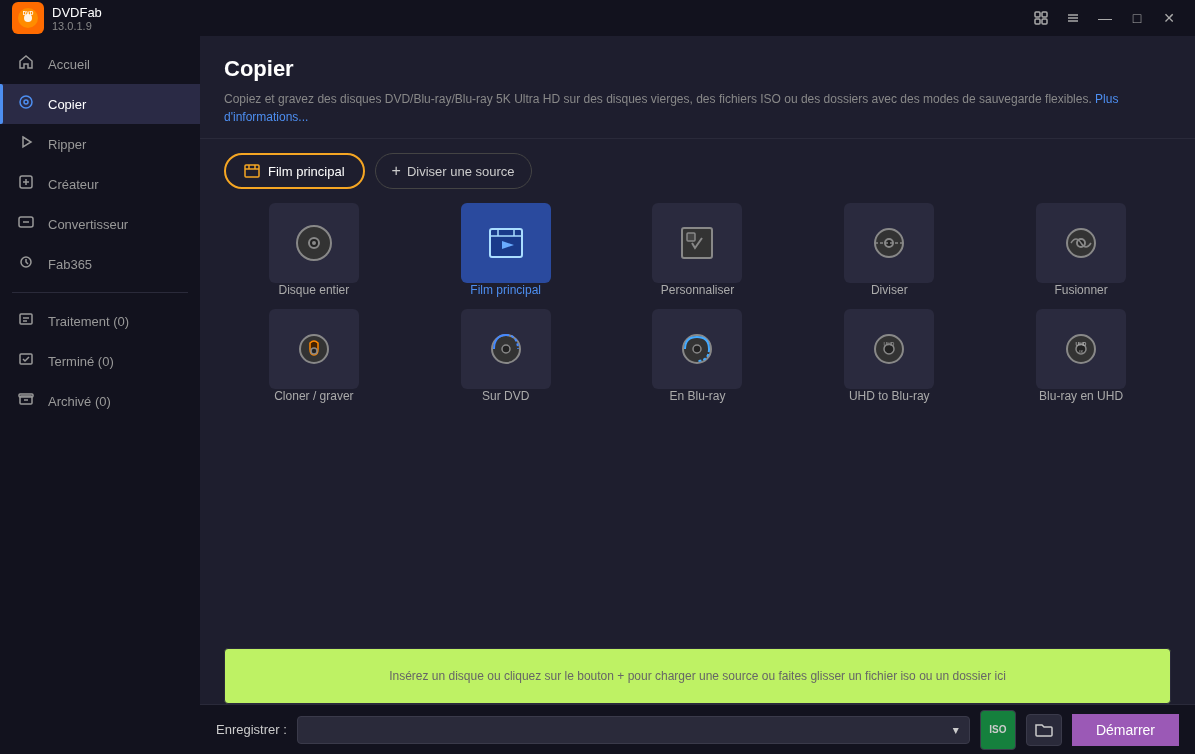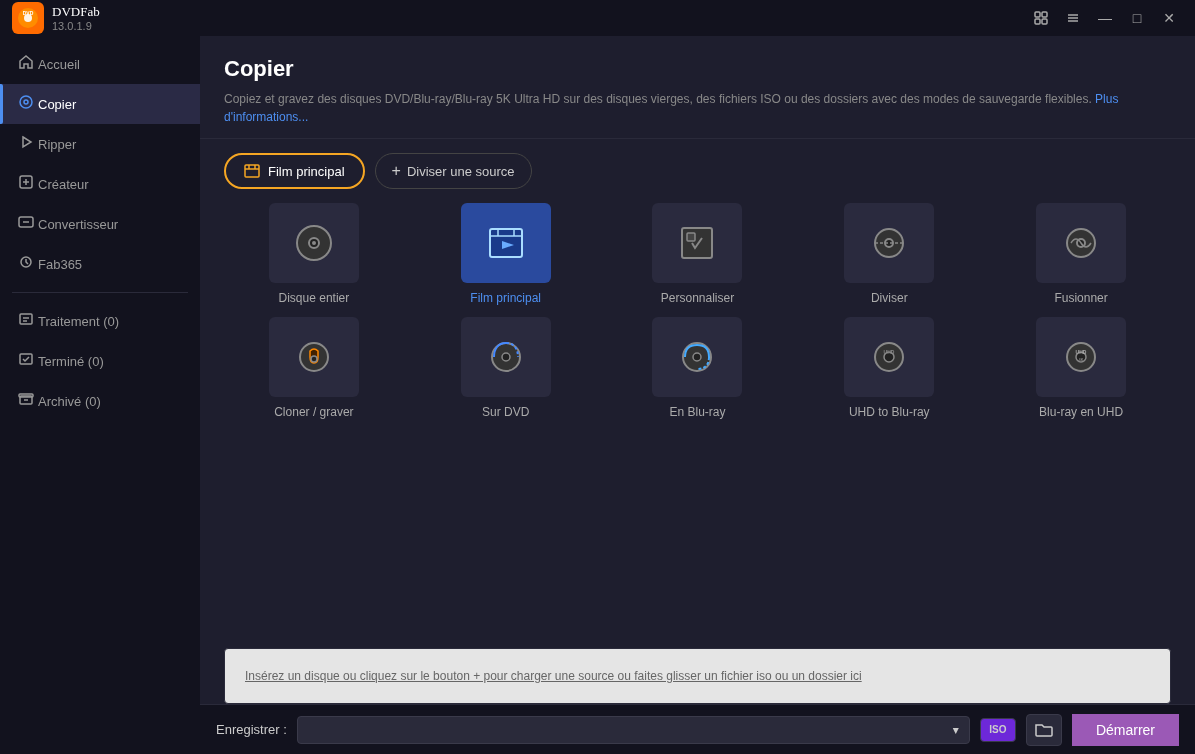--- a/index.html
+++ b/index.html
@@ -36,21 +36,20 @@
       display: flex;
       align-items: center;
       justify-content: center;
       color: white;
       font-weight: bold;
       font-size: 10px;
     }
     .app-name {
       font-size: 13px;
       color: #fff;
-      font-family: Liberation Serif, serif;
     }
     .app-version {
       font-size: 11px;
       color: #888;
     }
     .titlebar-controls {
       display: flex;
       gap: 4px;
     }
     .titlebar-btn {
@@ -79,21 +78,21 @@
       width: 200px;
       background: #12121e;
       display: flex;
       flex-direction: column;
       padding: 8px 0;
       flex-shrink: 0;
     }
     .sidebar-item {
       display: flex;
       align-items: center;
-      gap: 2px;
+      gap: 12px;
       padding: 10px 16px;
       cursor: pointer;
       color: #999;
       font-size: 13px;
       border-radius: 0;
       position: relative;
     }
     .sidebar-item.active {
       background: #2a2a45;
       color: #fff;
@@ -192,21 +191,20 @@
     .mode-grid {
       display: grid;
       grid-template-columns: repeat(5, 1fr);
       gap: 12px;
       padding-bottom: 12px;
     }
     .mode-item {
       display: flex;
       flex-direction: column;
       align-items: center;
-      gap: 8px;
       cursor: pointer;
     }
     .mode-icon-box {
       width: 90px;
       height: 80px;
       background: #2a2a3e;
       border-radius: 6px;
       display: flex;
       align-items: center;
       justify-content: center;
@@ -227,26 +225,25 @@
     .mode-label.active-mode-label {
       color: #4d8ef0;
     }
 
     
     .drop-zone {
       margin: 0 24px 0 24px;
       border: 1px solid #2a2a3a;
       border-radius: 4px;
       padding: 20px;
-      text-align: left;
+      text-align: center;
       color: #666;
       font-size: 12px;
-      background: #e5e5e5;
+      background: #bef264;
       flex-shrink: 0;
-      text-decoration: underline;
     }
 
     
     .bottom-bar {
       display: flex;
       align-items: center;
       padding: 8px 16px;
       background: #12121e;
       border-top: 1px solid #2a2a3a;
       gap: 10px;
@@ -267,22 +264,22 @@
       padding: 6px 10px;
       border-radius: 4px;
       font-size: 12px;
       display: flex;
       align-items: center;
       justify-content: space-between;
       cursor: pointer;
     }
     .iso-btn {
       width: 36px;
-      height: 24px;
-      background: #6d28d9;
+      height: 40px;
+      background: #15803d;
       border: 1px solid #3a3a4a;
       border-radius: 4px;
       display: flex;
       align-items: center;
       justify-content: center;
       cursor: pointer;
       color: #ccc;
       font-size: 10px;
       font-weight: bold;
     }

